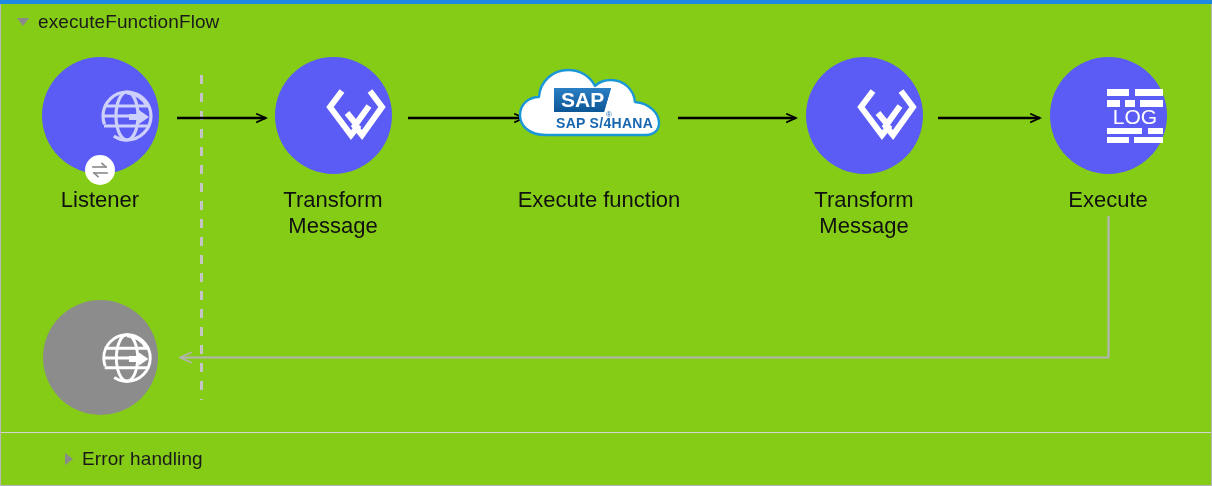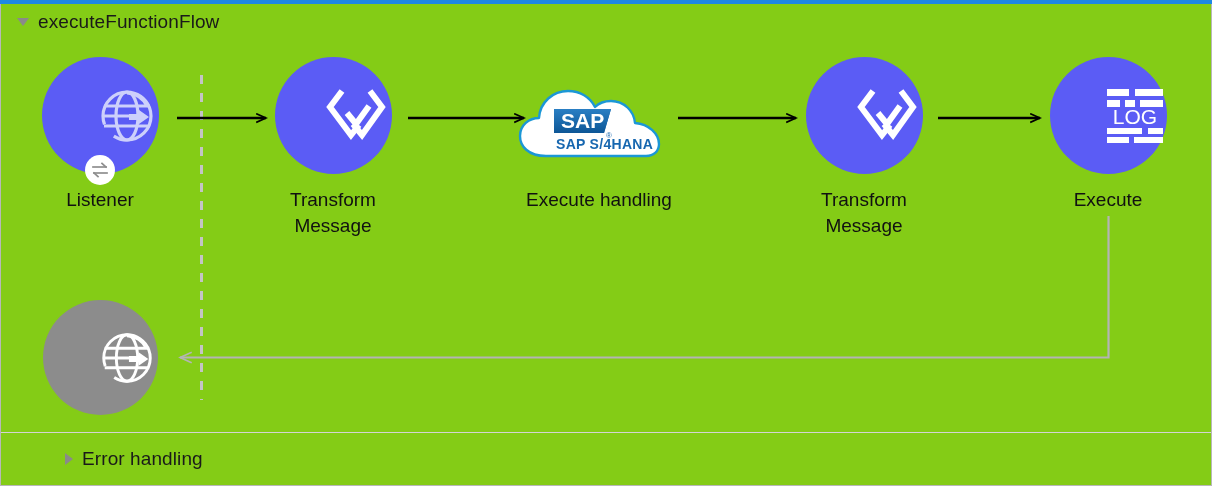--- a/index.html
+++ b/index.html
@@ -96,21 +96,21 @@
     border-radius: 50%;
     display: flex;
     align-items: center;
     justify-content: flex-end;
     margin: 0 auto;
   }
   .node-circle.purple { background: #5b5cf5; }
   .node-circle.gray   { background: #8c8c8c; }
   .node-label {
     margin-top: 13px;
-    font-size: 19px;
+    font-size: 22px;
     line-height: 26px;
     color: #111111;
     white-space: pre-line;
   }
   .badge {
     position: absolute;
     bottom: -11px;
     left: 50%;
     transform: translateX(-50%);
     width: 30px;
@@ -206,21 +206,21 @@
         <path d="M 16 6 L 4 22 L 25 50 L 33 40" fill="none" stroke="#ffffff" stroke-width="6" stroke-linejoin="miter"></path>
         <path d="M 44 6 L 56 22 L 36 50 L 27 39" fill="none" stroke="#ffffff" stroke-width="6" stroke-linejoin="miter"></path>
         <path d="M 21 28 L 30 39 L 43 21" fill="none" stroke="#ffffff" stroke-width="6" stroke-linejoin="miter" stroke-linecap="butt"></path>
       </svg>
     </div>
     <div class="node-label">Transform
 Message</div>
   </div>
 
   <div class="sap-node" style="left:499px; top:57px; width:200px;">
-    <div style="height:117px; display:flex; align-items:flex-end; justify-content:center;">
+    <div style="height:117px; display:flex; align-items:flex-start; justify-content:center;">
       <svg width="166" height="96" viewBox="0 0 166 96">
         <path d="M 30 78
                  C 12 78 4 68 4 58
                  C 4 47 13 40 23 40
                  C 24 24 37 13 52 13
                  C 64 13 74 19 79 29
                  C 83 25 89 23 95 23
                  C 108 23 118 33 119 45
                  C 133 46 143 56 143 66
                  C 143 73 138 78 130 78 Z" fill="#ffffff" stroke="#1b97d6" stroke-width="2.4" stroke-linejoin="round"></path>
@@ -230,21 +230,21 @@
           <linearGradient id="sapgrad" x1="0" y1="0" x2="0" y2="1">
             <stop offset="0%" stop-color="#2a7fc4"></stop>
             <stop offset="100%" stop-color="#0d5696"></stop>
           </linearGradient>
         </defs>
         <text x="45" y="50" font-family="'Liberation Sans',sans-serif" font-size="21" font-weight="bold" fill="#ffffff">SAP</text>
         <text x="90" y="60" font-family="'Liberation Sans',sans-serif" font-size="8" fill="#1767b0">®</text>
         <text x="40" y="71" font-family="'Liberation Sans',sans-serif" font-size="14" font-weight="bold" fill="#1767b0" letter-spacing="0.3">SAP  S/4HANA</text>
       </svg>
     </div>
-    <div class="node-label">Execute handling</div>
+    <div class="node-label">Execute function</div>
   </div>
 
   <div class="node" style="left:781px; top:57px; width:166px;">
     <div class="node-circle purple" style="width:117px; height:117px;">
       <svg width="66" height="62" viewBox="0 0 66 62">
         <path d="M 16 6 L 4 22 L 25 50 L 33 40" fill="none" stroke="#ffffff" stroke-width="6" stroke-linejoin="miter"></path>
         <path d="M 44 6 L 56 22 L 36 50 L 27 39" fill="none" stroke="#ffffff" stroke-width="6" stroke-linejoin="miter"></path>
         <path d="M 21 28 L 30 39 L 43 21" fill="none" stroke="#ffffff" stroke-width="6" stroke-linejoin="miter" stroke-linecap="butt"></path>
       </svg>
     </div>

